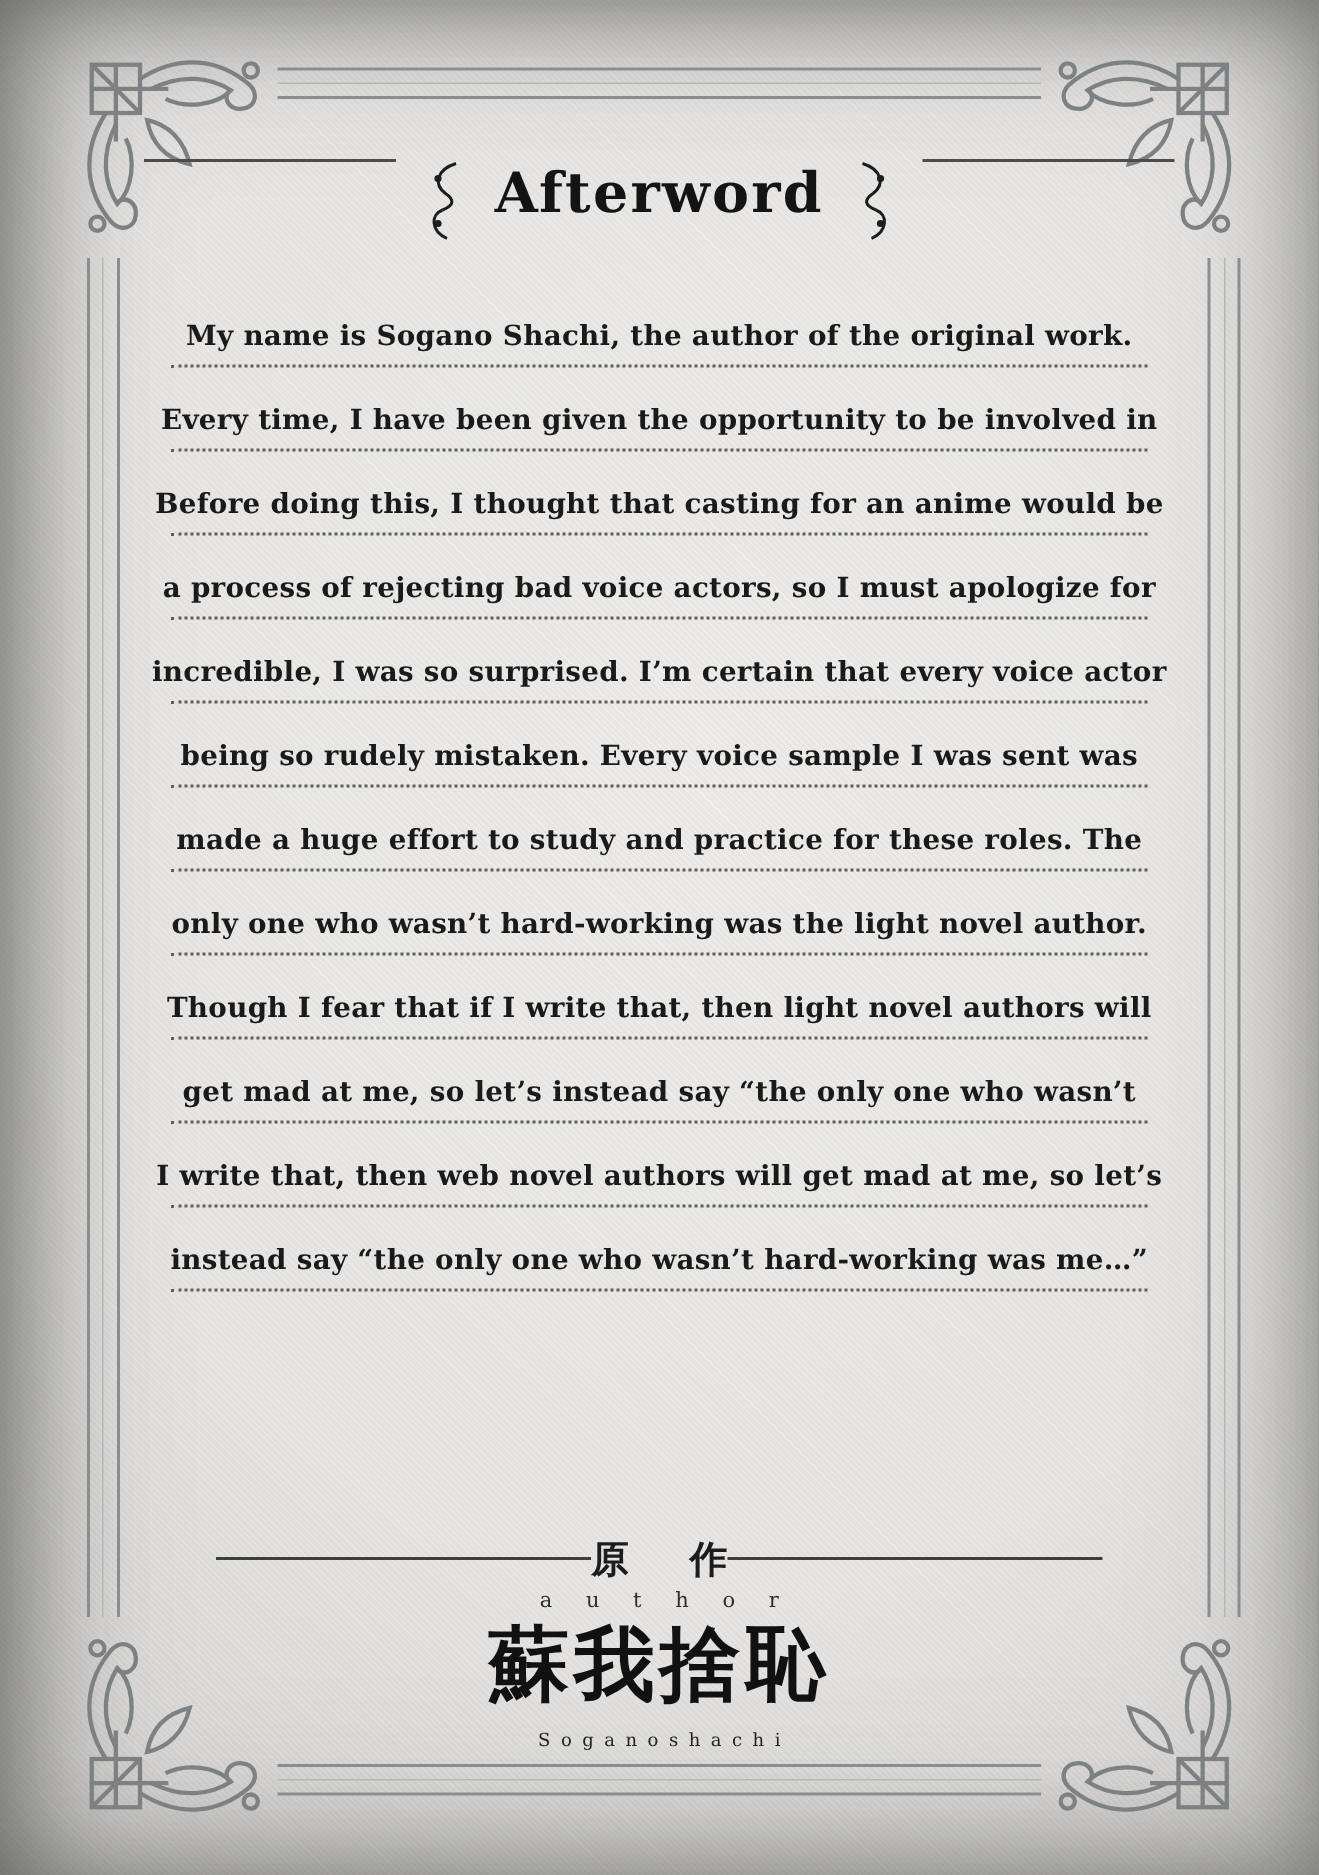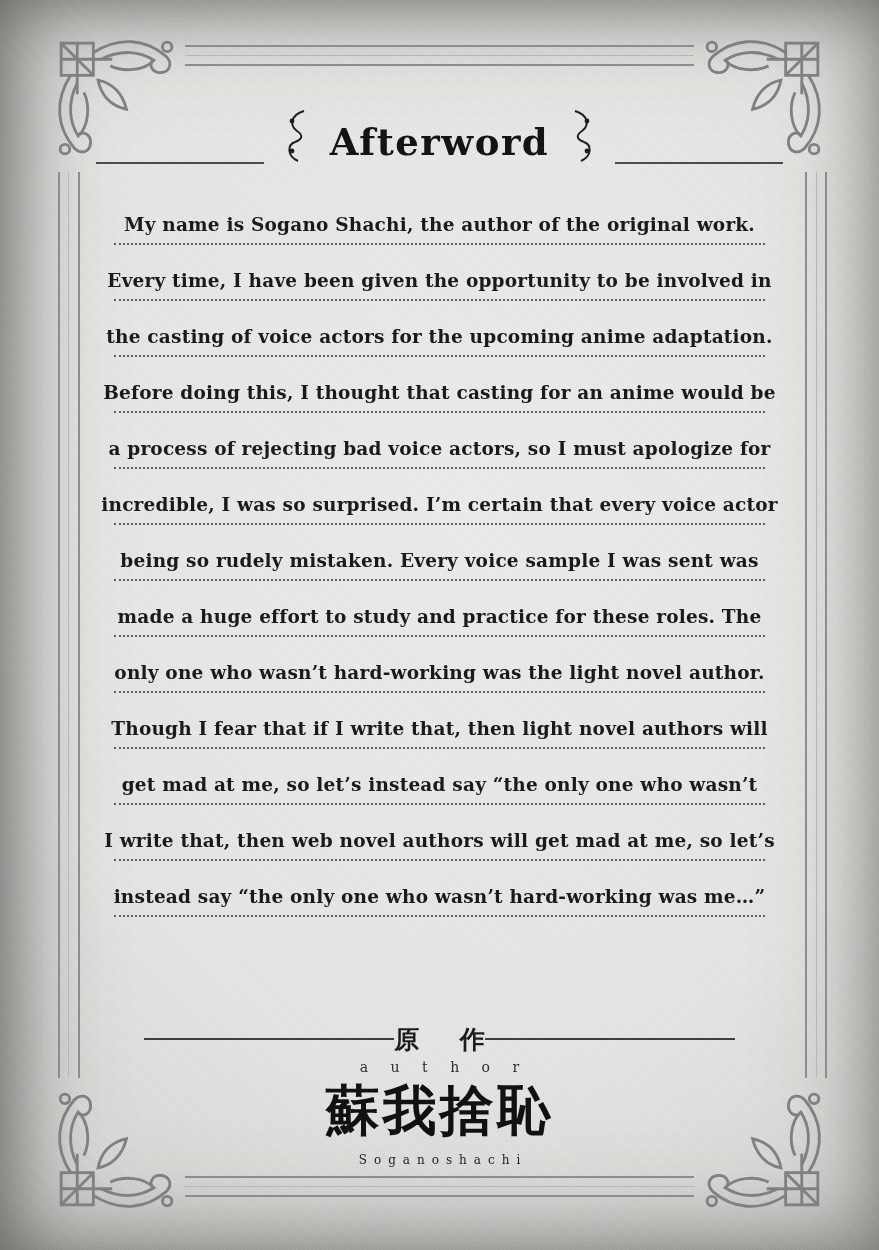--- a/index.html
+++ b/index.html
@@ -29,21 +29,21 @@
   .l1{left:58px;} .l2{left:68px;} .l3{left:78px;}
   .r1{right:52px;} .r2{right:62px;} .r3{right:72px;}
   
   .corner{position:absolute;width:142px;height:142px;}
   .corner.tl{left:46px;top:28px;}
   .corner.tr{right:46px;top:28px;transform:scaleX(-1);}
   .corner.bl{left:46px;bottom:30px;transform:scaleY(-1);}
   .corner.br{right:46px;bottom:30px;transform:scale(-1,-1);}
   
   .title-band{position:absolute;top:106px;left:0;right:0;height:58px;
-    display:flex;align-items:flex-end;justify-content:center;gap:19px;}
+    display:flex;align-items:flex-start;justify-content:center;gap:19px;}
   .title-rule{width:168px;height:2px;background:#4c4c4c;}
   .title-text{
     font-size:37px;font-weight:bold;letter-spacing:1.5px;
     color:#141414;padding:0 4px;white-space:nowrap;
   }
   .title-orn{width:24px;height:56px;}
   .title-orn.right{transform:scaleX(-1);}
   
   .body-text{position:absolute;left:114px;top:189px;width:651px;}
   .line{
@@ -157,21 +157,20 @@
         <circle cx="9" cy="13" r="2.4" fill="#1d1d1d" stroke="none"></circle>
         <circle cx="9" cy="43" r="2.4" fill="#1d1d1d" stroke="none"></circle>
       </g>
     </svg>
     <div class="title-rule"></div>
   </div>
 
   <div class="body-text">
     <div class="line">My name is Sogano Shachi, the author of the original work.</div>
     <div class="line">Every time, I have been given the opportunity to be involved in</div>
-    <div class="line">the casting of voice actors for the upcoming anime adaptation.</div>
     <div class="line">Before doing this, I thought that casting for an anime would be</div>
     <div class="line">a process of rejecting bad voice actors, so I must apologize for</div>
     <div class="line">incredible, I was so surprised. I’m certain that every voice actor</div>
     <div class="line">being so rudely mistaken. Every voice sample I was sent was</div>
     <div class="line">made a huge effort to study and practice for these roles. The</div>
     <div class="line">only one who wasn’t hard-working was the light novel author.</div>
     <div class="line">Though I fear that if I write that, then light novel authors will</div>
     <div class="line">get mad at me, so let’s instead say “the only one who wasn’t</div>
     <div class="line">I write that, then web novel authors will get mad at me, so let’s</div>
     <div class="line">instead say “the only one who wasn’t hard-working was me…”</div>

